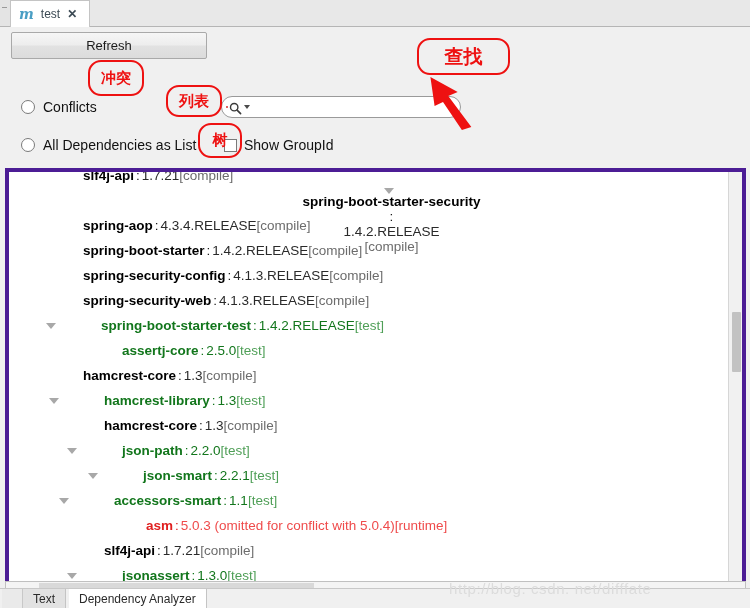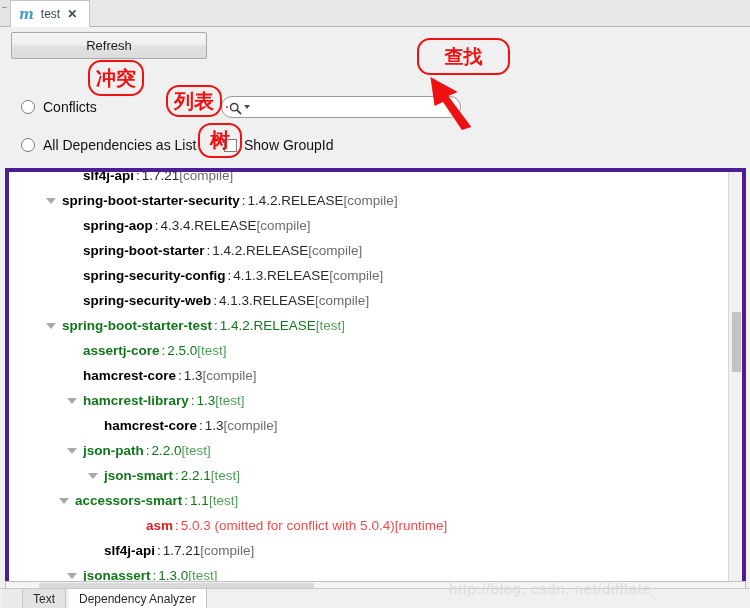--- a/index.html
+++ b/index.html
@@ -233,21 +233,21 @@
     cursor: pointer;
   }
   .arrow.blank {
     border: none; width: 10px; height: 6px; margin-right: 6px;
   }
   .aname { font-weight: bold; }
   .sep   { color: #3a3a3a; margin: 0 2px; }
   .ver   { }
   .scope { }
 
-  .c-green .aname { color: #12761c; }
+  .c-green .aname { color: #12761c; margin-left: 39px; }
   .c-green .sep   { color: #12761c; }
   .c-green .ver   { color: #12761c; }
   .c-green .scope { color: #4f9f57; }
 
   .c-black .aname { color: #000000; }
   .c-black .sep   { color: #1b1b1b; }
   .c-black .ver   { color: #2a2a2a; }
   .c-black .scope { color: #6c6c6c; }
 
   .c-red .aname { color: #e02020; }
@@ -330,21 +330,21 @@
     pointer-events: none;
   }
 
   
   .anno {
     position: absolute;
     border: 2.5px solid #ee1111;
     border-radius: 13px;
     color: #ee1111;
     font-family: "DejaVu Sans", sans-serif;
-    font-size: 20px;
+    font-size: 15px;
     font-weight: bold;
     display: flex; align-items: center; justify-content: center;
     background: transparent;
     pointer-events: none;
   }
   .anno-conflict { left: 88px;  top: 60px;  width: 52px; height: 32px; }
   .anno-list     { left: 166px; top: 85px;  width: 52px; height: 28px; }
   .anno-tree     { left: 198px; top: 123px; width: 40px; height: 31px; }
   .anno-find     { left: 417px; top: 38px;  width: 89px; height: 33px; font-size: 19px; }
 
@@ -426,21 +426,21 @@
 
   <div class="tree-wrap">
     <div class="tree-inner" id="tree-inner">
         <div class="trow c-black" style="padding-left: 58px;">
           <span class="arrow blank"></span>
           <span class="aname">slf4j-api</span>
           <span class="sep"> : </span>
           <span class="ver">1.7.21 </span>
           <span class="scope">[compile]</span>
         </div>
-        <div class="trow c-black" style="padding-left: 37px;">
+        <div class="trow c-black" style="padding-left: 37px; flex-direction: column;">
           <span class="arrow"></span>
           <span class="aname">spring-boot-starter-security</span>
           <span class="sep"> : </span>
           <span class="ver">1.4.2.RELEASE </span>
           <span class="scope">[compile]</span>
         </div>
         <div class="trow c-black" style="padding-left: 58px;">
           <span class="arrow blank"></span>
           <span class="aname">spring-aop</span>
           <span class="sep"> : </span>
@@ -482,21 +482,21 @@
           <span class="ver">2.5.0 </span>
           <span class="scope">[test]</span>
         </div>
         <div class="trow c-black" style="padding-left: 58px;">
           <span class="arrow blank"></span>
           <span class="aname">hamcrest-core</span>
           <span class="sep"> : </span>
           <span class="ver">1.3 </span>
           <span class="scope">[compile]</span>
         </div>
-        <div class="trow c-green" style="padding-left: 58px;">
+        <div class="trow c-green" style="padding-left: 40px;">
           <span class="arrow"></span>
           <span class="aname">hamcrest-library</span>
           <span class="sep"> : </span>
           <span class="ver">1.3 </span>
           <span class="scope">[test]</span>
         </div>
         <div class="trow c-black" style="padding-left: 79px;">
           <span class="arrow blank"></span>
           <span class="aname">hamcrest-core</span>
           <span class="sep"> : </span>

